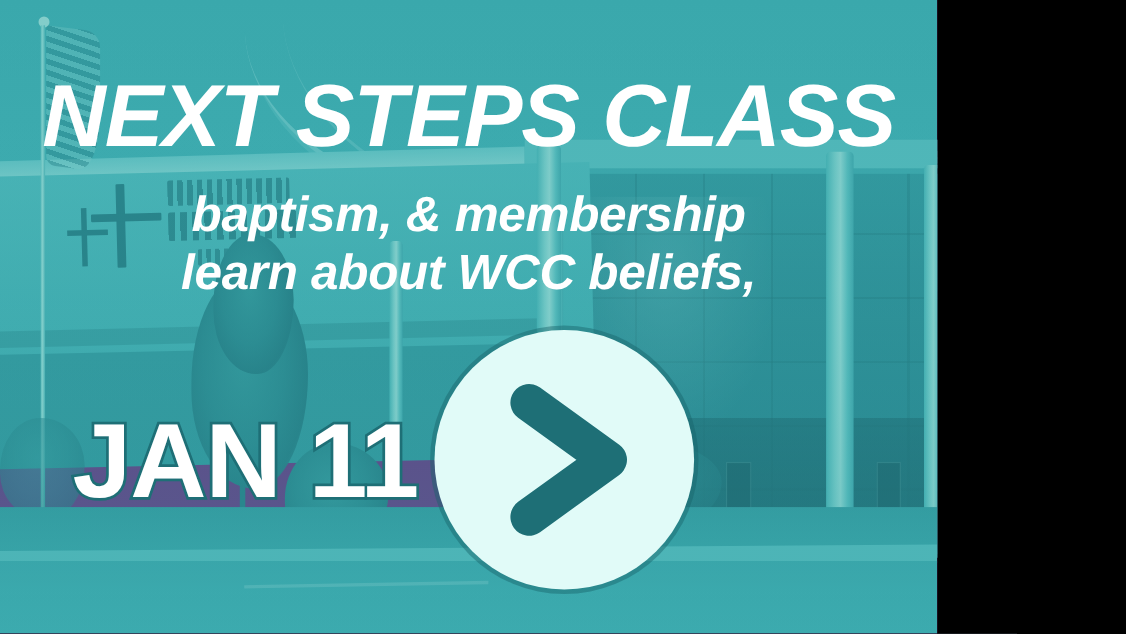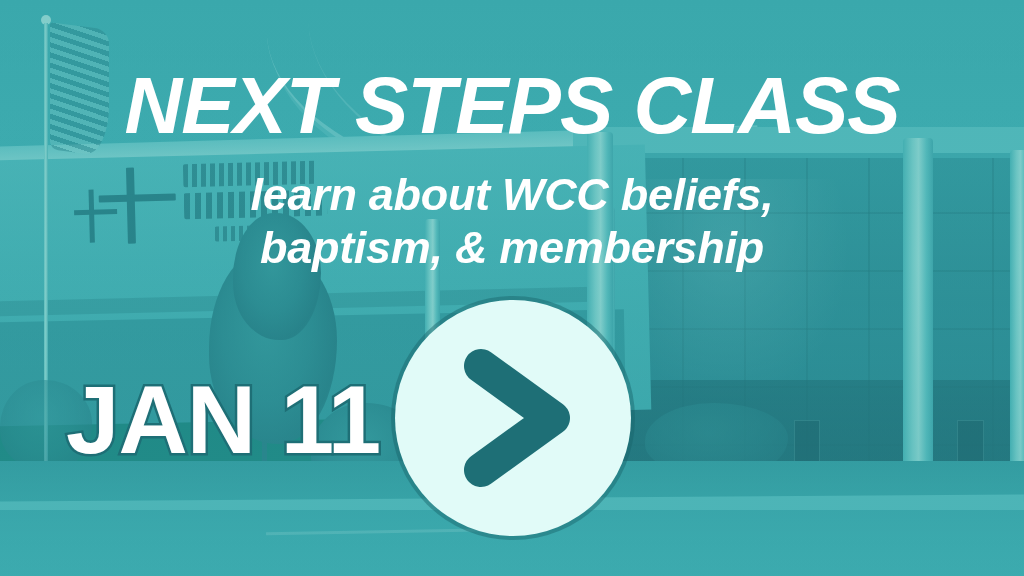--- a/index.html
+++ b/index.html
@@ -3,25 +3,25 @@
 <meta charset="utf-8">
 <title>Next Steps Class</title>
 <style>
   html, body {
     margin: 0;
     padding: 0;
     background: #000;
   }
   #stage {
     position: relative;
-    width: 1024px;
+    width: 852px;
     height: 576px;
     overflow: hidden;
     font-family: "Liberation Sans", sans-serif;
-    background: #0f766e;
+    background: #701a75;
   }
 
   
   .bg-layer { position: absolute; inset: 0; }
 
   
   .sky {
     position: absolute; left: 0; top: 0; width: 100%; height: 46%;
     background: linear-gradient(180deg, #3aa8ac 0%, #3eacb0 55%, #43b2b5 100%);
   }
@@ -310,22 +310,22 @@
     <div class="curb"></div>
     <div class="asphalt"></div>
     <div class="lot-line"></div>
 
     <div class="veil"></div>
   </div>
 
   <div class="headline">NEXT STEPS CLASS</div>
 
   <div class="subhead">
+    <span class="line">baptism, &amp; membership</span>
     <span class="line">learn about WCC beliefs,</span>
-    <span class="line">baptism, &amp; membership</span>
   </div>
 
   <div class="bottomrow">
     <div class="bigtext">JAN 11</div>
   </div>
 
   <div class="medallion">
     <svg viewBox="0 0 236 236">
       <polyline points="86,66 158,118 86,170" fill="none" stroke="#1E6F76" stroke-width="34" stroke-linecap="round" stroke-linejoin="round"></polyline>
     </svg>

